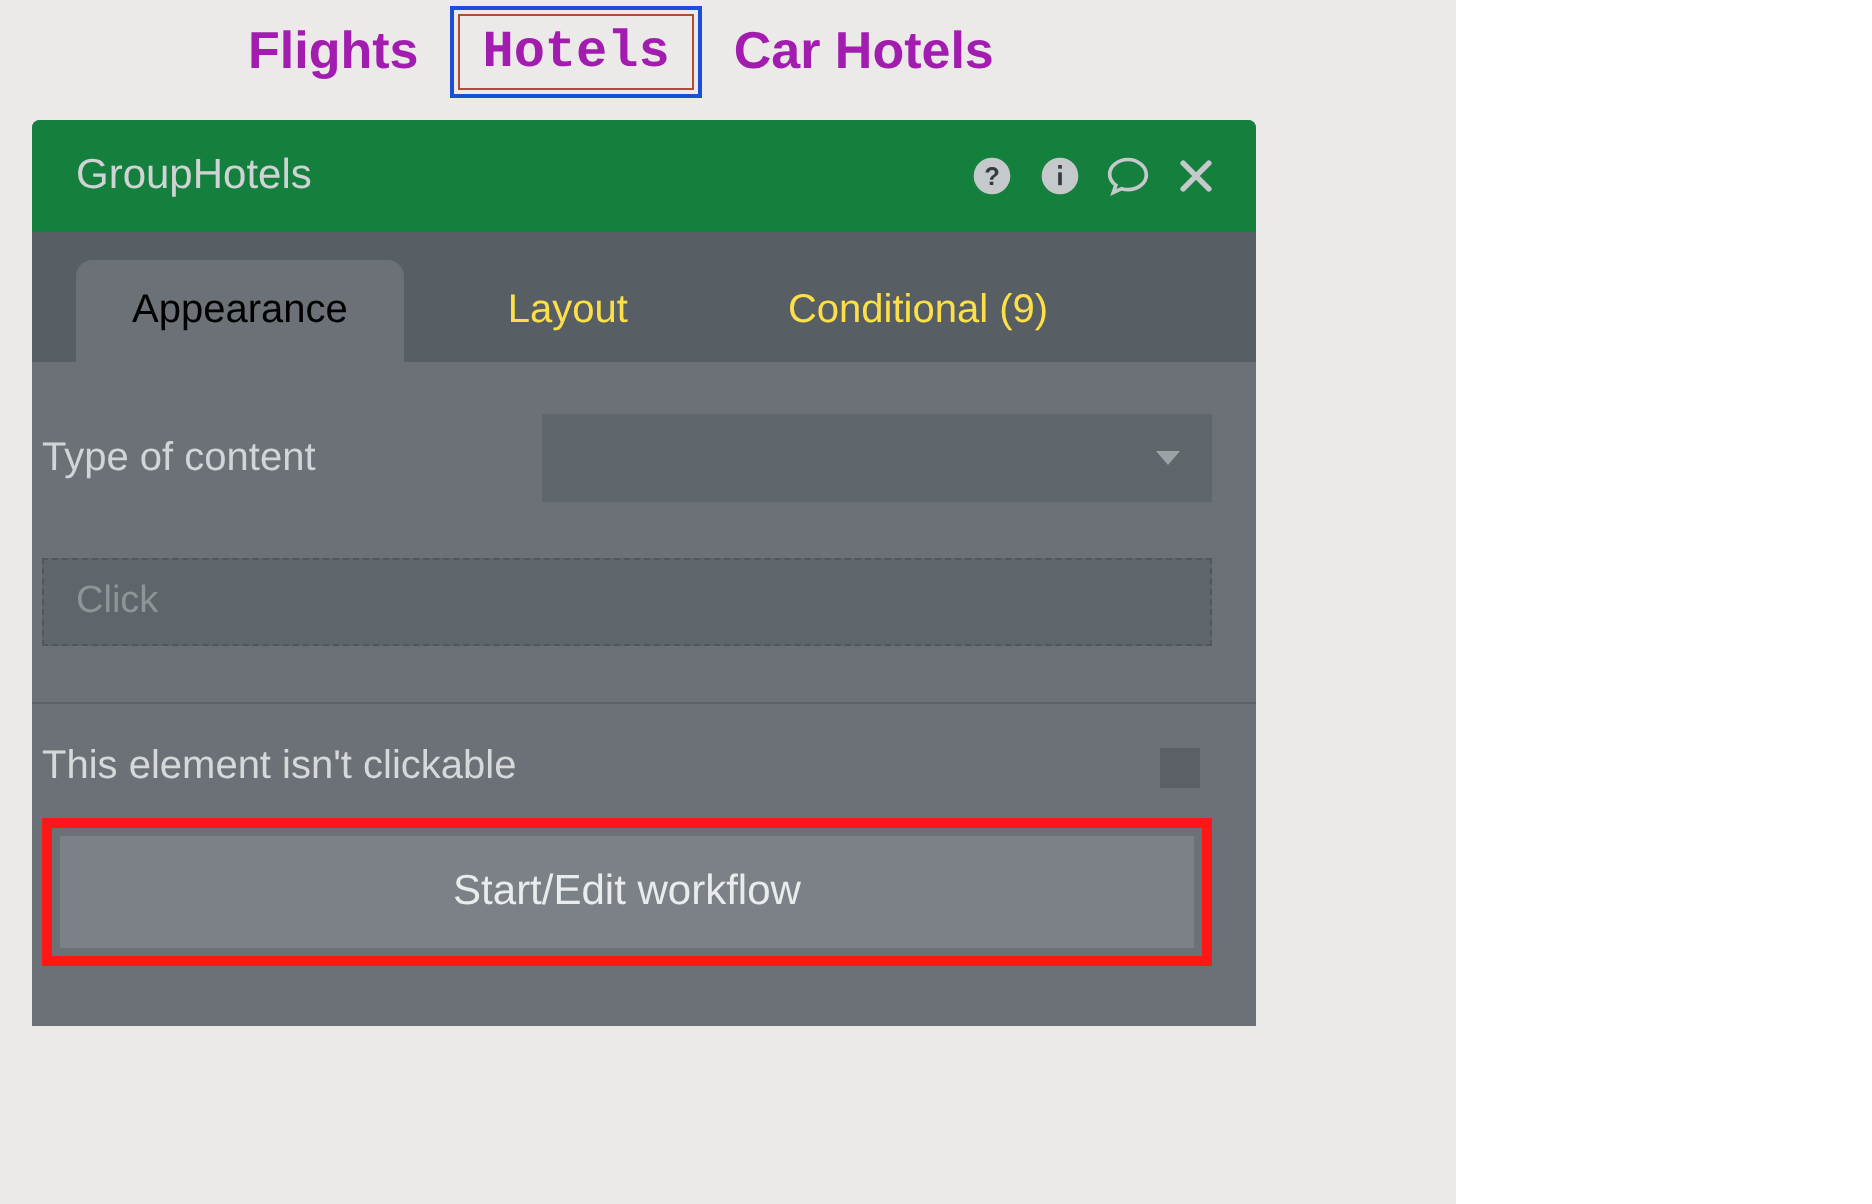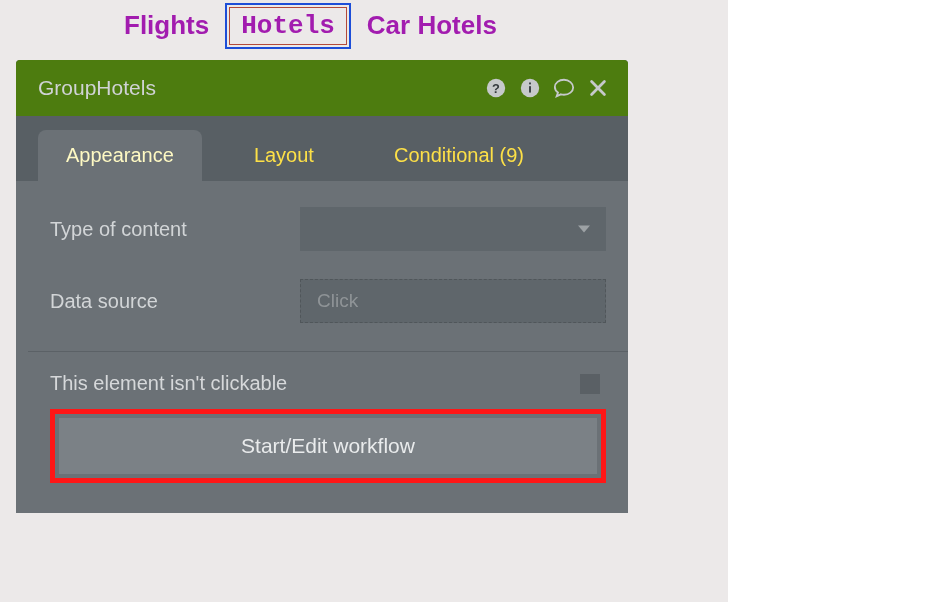--- a/index.html
+++ b/index.html
@@ -52,21 +52,21 @@
     position: absolute;
     top: 60px;
     left: 16px;
     width: 612px;
     background: #585f64;
     border-radius: 4px 4px 0 0;
     overflow: hidden;
   }
   .inspector-header {
     height: 56px;
-    background: #4d7c0f;
+    background: #15803d;
     display: flex;
     align-items: center;
     padding: 0 18px 0 22px;
     color: #d0d3d5;
     justify-content: center;
   }
   .inspector-title {
     font-size: 21px;
     font-weight: 400;
     flex: 1;
@@ -97,27 +97,27 @@
   }
   .itab {
     color: #fde047;
     font-size: 20px;
     padding: 14px 28px;
     border-radius: 8px 8px 0 0;
     cursor: pointer;
   }
   .itab.active {
     background: #6b7176;
-    color: #fef9c3;
+    color: #000000;
   }
   .itab + .itab { margin-left: 24px; }
 
   .inspector-body {
     background: #6b7176;
-    padding: 26px 22px 30px 34px;
+    padding: 26px 22px 30px 5px;
     position: relative;
   }
   .field-row {
     display: flex;
     align-items: center;
     margin-bottom: 28px;
   }
   .field-label {
     width: 250px;
     color: #d2d5d7;
@@ -235,21 +235,20 @@
   <div class="inspector-body">
 
     <div class="field-row">
       <div class="field-label">Type of content</div>
       <div class="field-dropdown">
         <span class="caret"></span>
       </div>
     </div>
 
     <div class="field-row">
-      <div class="field-label">Data source</div>
       <div class="field-input">
         <span>Click</span>
       </div>
     </div>
 
     <div class="divider"></div>
 
     <div class="checkbox-row">
       <span>This element isn't clickable</span>
       <span class="cb"></span>

